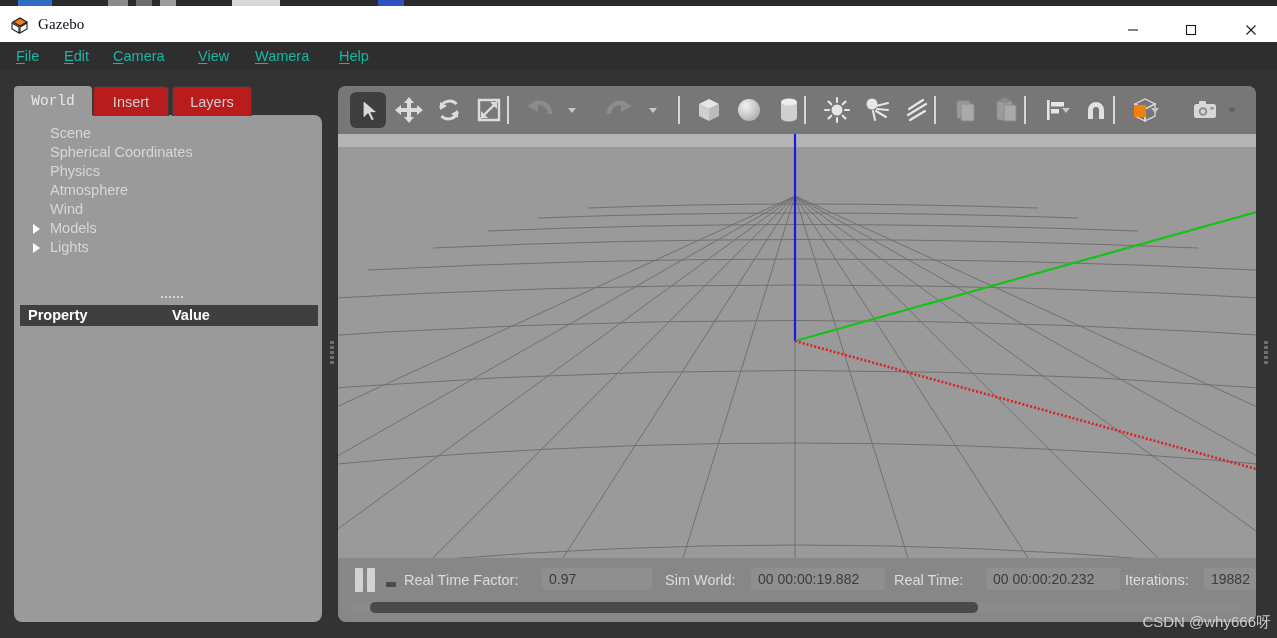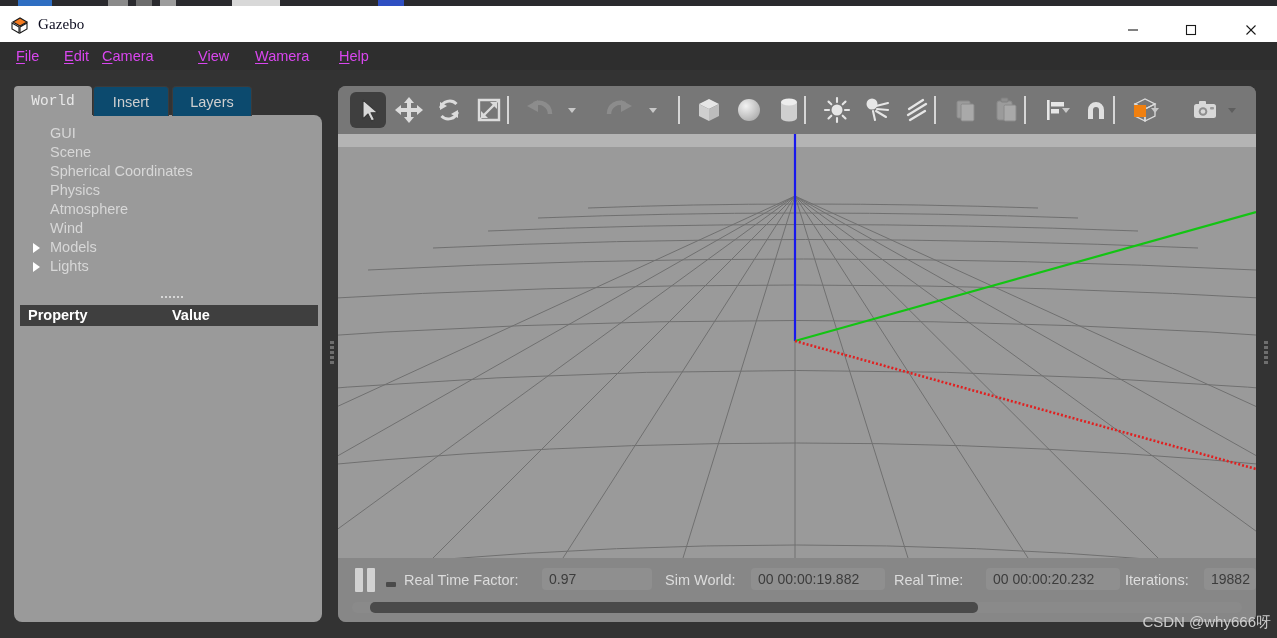--- a/index.html
+++ b/index.html
@@ -17,34 +17,34 @@
   
   .titlebar{position:absolute;left:0;top:6px;width:1277px;height:36px;background:#ffffff;}
   .tb-logo{position:absolute;left:10px;top:9px;width:20px;height:19px;}
   .tb-title{position:absolute;left:38px;top:10px;font-size:15px;color:#0b0b1e;line-height:17px;
             font-family:"Liberation Serif","DejaVu Serif",serif;letter-spacing:.1px;}
   .winbtn{position:absolute;top:6px;width:46px;height:36px;cursor:default;}
   .winbtn svg{position:absolute;left:50%;top:50%;transform:translate(-50%,-50%);}
 
   
   .menubar{position:absolute;left:0;top:42px;width:1277px;height:28px;background:#2e2e2e;}
-  .menu-item{position:absolute;top:4px;height:20px;color:#d946ef;font-size:14.5px;
+  .menu-item{position:absolute;top:4px;height:20px;color:#14b8a6;font-size:14.5px;
              line-height:20px;white-space:nowrap;cursor:default;}
   .menu-item u{text-decoration:underline;text-underline-offset:2px;}
 
   
   .appbody{position:absolute;left:0;top:70px;width:1277px;height:568px;background:#333333;}
 
   
   .leftdock{position:absolute;left:14px;top:16px;width:308px;height:536px;}
   .tabrow{position:absolute;left:0;top:0;height:30px;width:308px;}
   .tab{position:absolute;top:0;height:30px;border-radius:4px 4px 0 0;
        font-size:14.5px;line-height:30px;text-align:center;cursor:default;}
   .tab.active{background:#9a9a9a;color:#e8e8e8;z-index:3;}
-  .tab.inactive{background:#0c4a6e;color:#cfcfcf;z-index:2;border:1px solid #3b3b3b;
+  .tab.inactive{background:#b91c1c;color:#cfcfcf;z-index:2;border:1px solid #3b3b3b;
                 border-bottom:none;box-sizing:border-box;}
   .worldpanel{position:absolute;left:0;top:29px;width:308px;height:507px;background:#9a9a9a;
               border-radius:0 8px 8px 8px;overflow:hidden;}
   .tree{position:absolute;left:0;top:9px;width:308px;}
   .tree-row{position:relative;height:19px;line-height:19px;color:#d7d7d7;font-size:14.5px;
             padding-left:36px;cursor:default;white-space:nowrap;}
   .tri{position:absolute;left:19px;top:5px;width:0;height:0;
        border-left:7px solid #ffffff;border-top:5px solid transparent;border-bottom:5px solid transparent;}
   .hgrip{position:absolute;left:147px;top:2px;width:40px;height:6px;}
   .hgrip i{position:absolute;top:1px;width:2px;height:2px;background:#d7d7d7;display:block;}
@@ -131,38 +131,37 @@
       <svg width="12" height="12" viewBox="0 0 12 12">
         <line x1="1.5" y1="1.5" x2="10.5" y2="10.5" stroke="#1a1a1a" stroke-width="1.1"></line>
         <line x1="10.5" y1="1.5" x2="1.5" y2="10.5" stroke="#1a1a1a" stroke-width="1.1"></line>
       </svg>
     </div>
   </div>
 
   <div class="menubar">
     <div class="menu-item" style="left:16px;"><u>F</u><span>ile</span></div>
     <div class="menu-item" style="left:64px;"><u>E</u><span>dit</span></div>
-    <div class="menu-item" style="left:102px;"><u>C</u><span>amera</span></div>
+    <div class="menu-item" style="left:113px;"><u>C</u><span>amera</span></div>
     <div class="menu-item" style="left:198px;"><u>V</u><span>iew</span></div>
     <div class="menu-item" style="left:255px;"><u>W</u><span>amera</span></div>
     <div class="menu-item" style="left:339px;"><u>H</u><span>elp</span></div>
   </div>
 
   <div class="appbody">
 
     <div class="leftdock">
       <div class="tabrow">
         <div class="tab active" style="left:0px;width:78px;font-family:Liberation Mono, monospace;"><span>World</span></div>
         <div class="tab inactive" style="left:79px;width:76px;"><span>Insert</span></div>
         <div class="tab inactive" style="left:158px;width:80px;"><span>Layers</span></div>
       </div>
 
       <div class="worldpanel">
         <div class="tree">
-          <div class="tree-row"><span>GUI</span></div>
           <div class="tree-row"><span>Scene</span></div>
           <div class="tree-row"><span>Spherical Coordinates</span></div>
           <div class="tree-row"><span>Physics</span></div>
           <div class="tree-row"><span>Atmosphere</span></div>
           <div class="tree-row"><span>Wind</span></div>
           <div class="tree-row"><span class="tri"></span><span>Models</span></div>
           <div class="tree-row"><span class="tri"></span><span>Lights</span></div>
         </div>
 
         <div class="hgrip" style="top:180px;">

